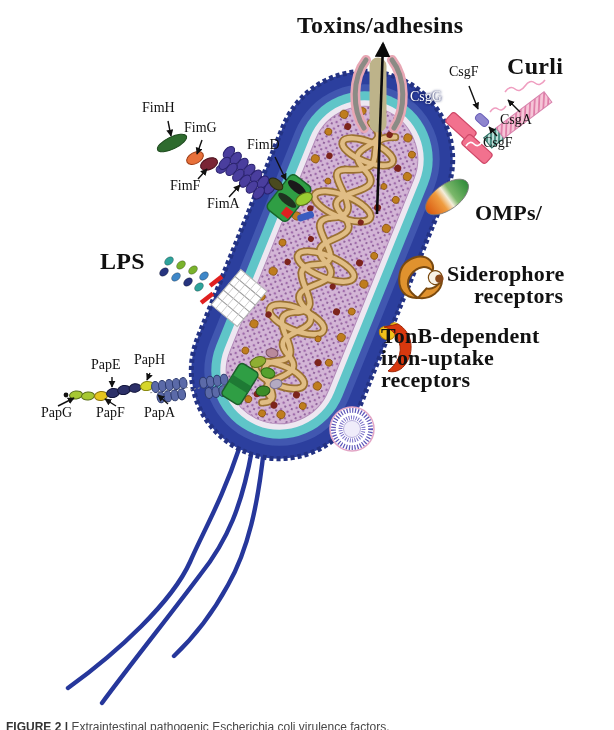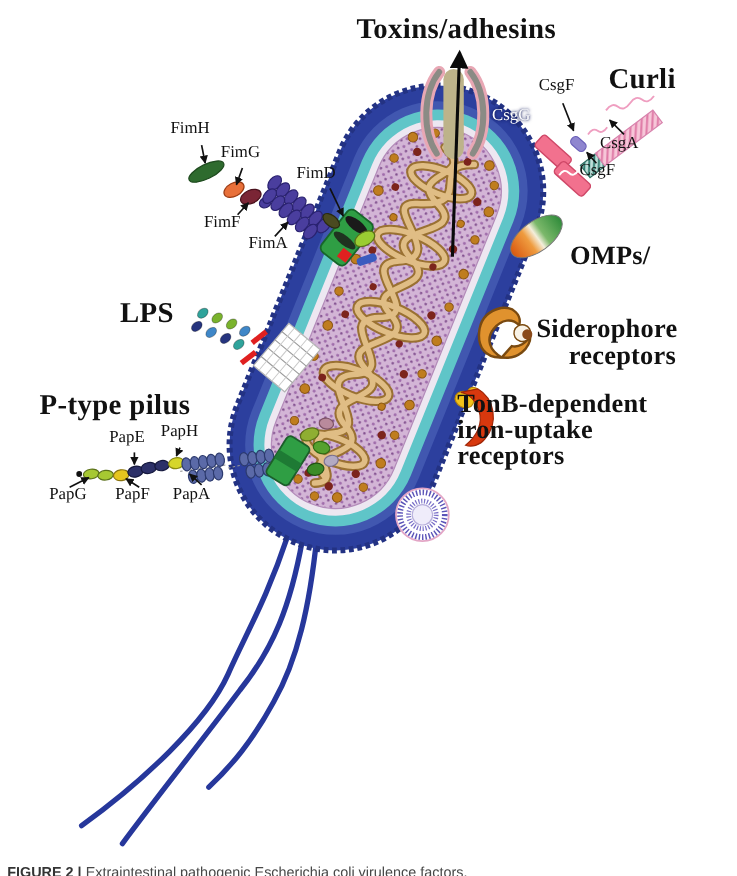--- a/index.html
+++ b/index.html
@@ -341,21 +341,20 @@
 
   <div class="lbl rt" style="left:447px;top:261px">Siderophore</div>
   <div class="lbl rt" style="left:474px;top:283px">receptors</div>
 
   <div class="lbl rt" style="left:381px;top:323px">TonB-dependent</div>
   <div class="lbl rt" style="left:381px;top:345px">iron-uptake</div>
   <div class="lbl rt" style="left:381px;top:367px">receptors</div>
 
 
   <div class="lbl hdr" style="left:100px;top:248px">LPS</div>
-  <div class="lbl hdr" style="left:33px;top:325px">P-type pilus</div>
 
   <div class="lbl sm" style="left:91px;top:357px">PapE</div>
   <div class="lbl sm" style="left:134px;top:352px">PapH</div>
   <div class="lbl sm" style="left:41px;top:405px">PapG</div>
   <div class="lbl sm" style="left:96px;top:405px">PapF</div>
   <div class="lbl sm" style="left:144px;top:405px">PapA</div>
 
 
   <div class="caption">
     <span class="pfx">FIGURE 2 |</span><span> Extraintestinal pathogenic Escherichia coli virulence factors.</span>

